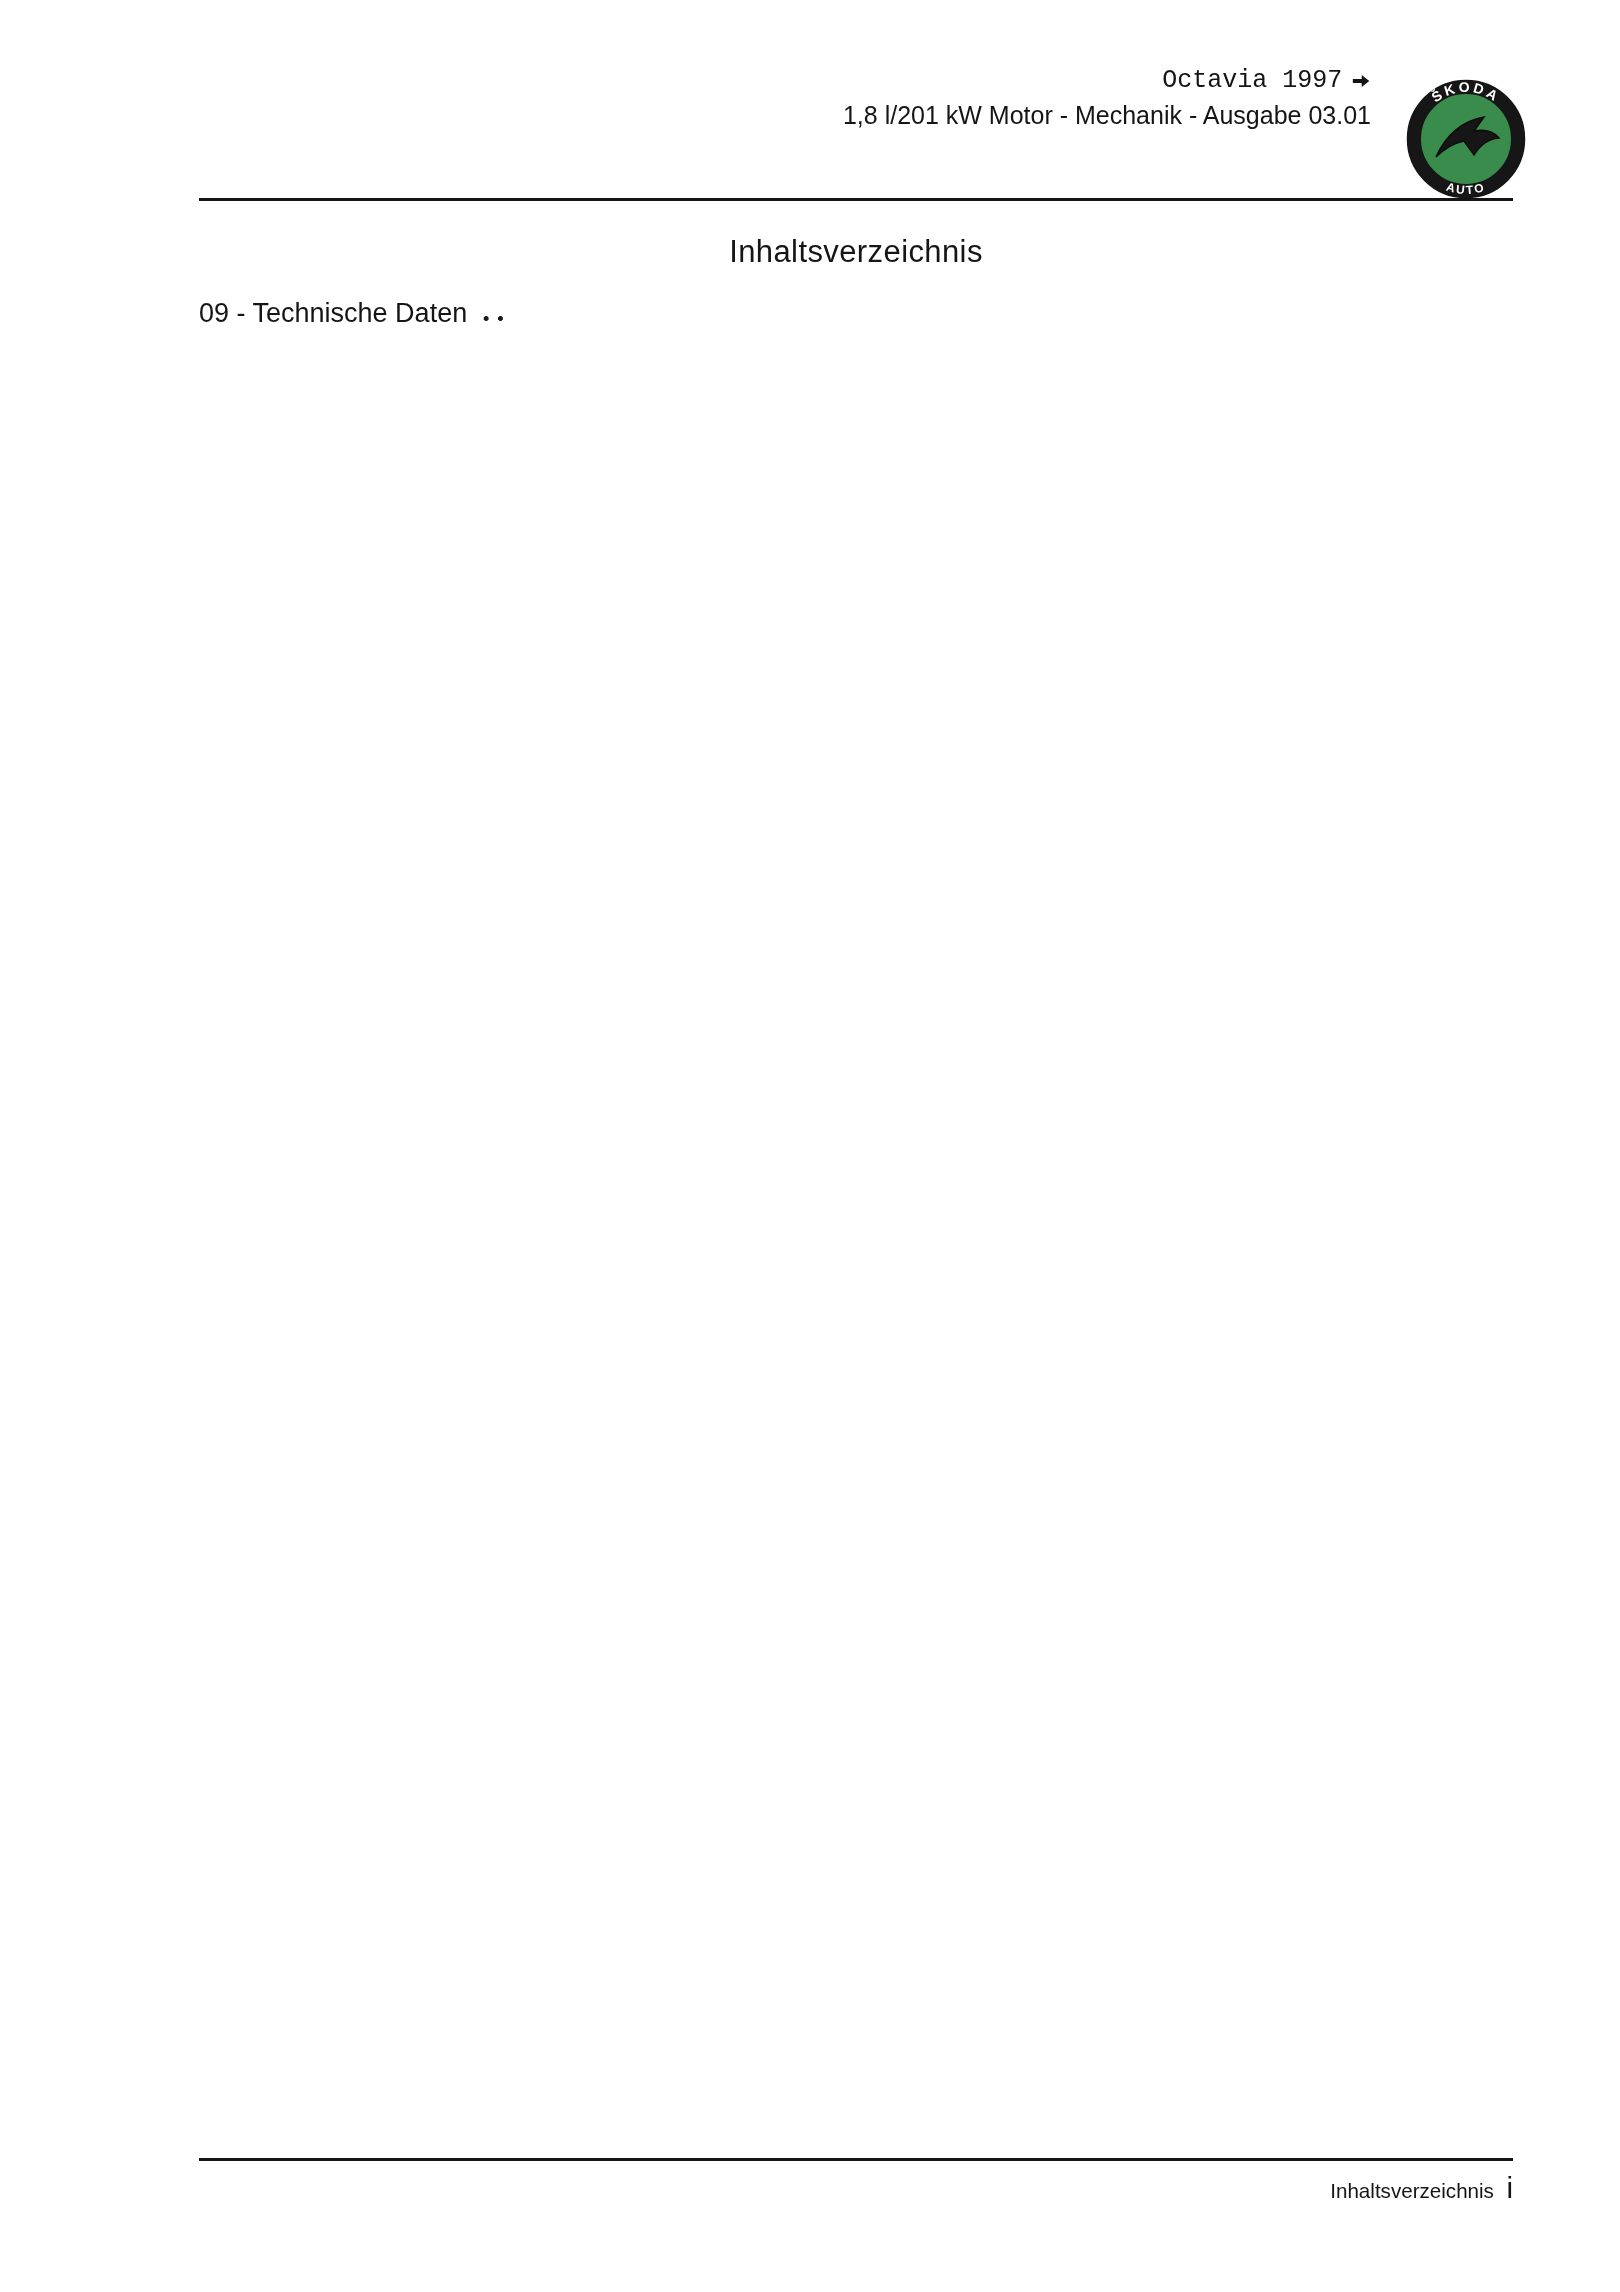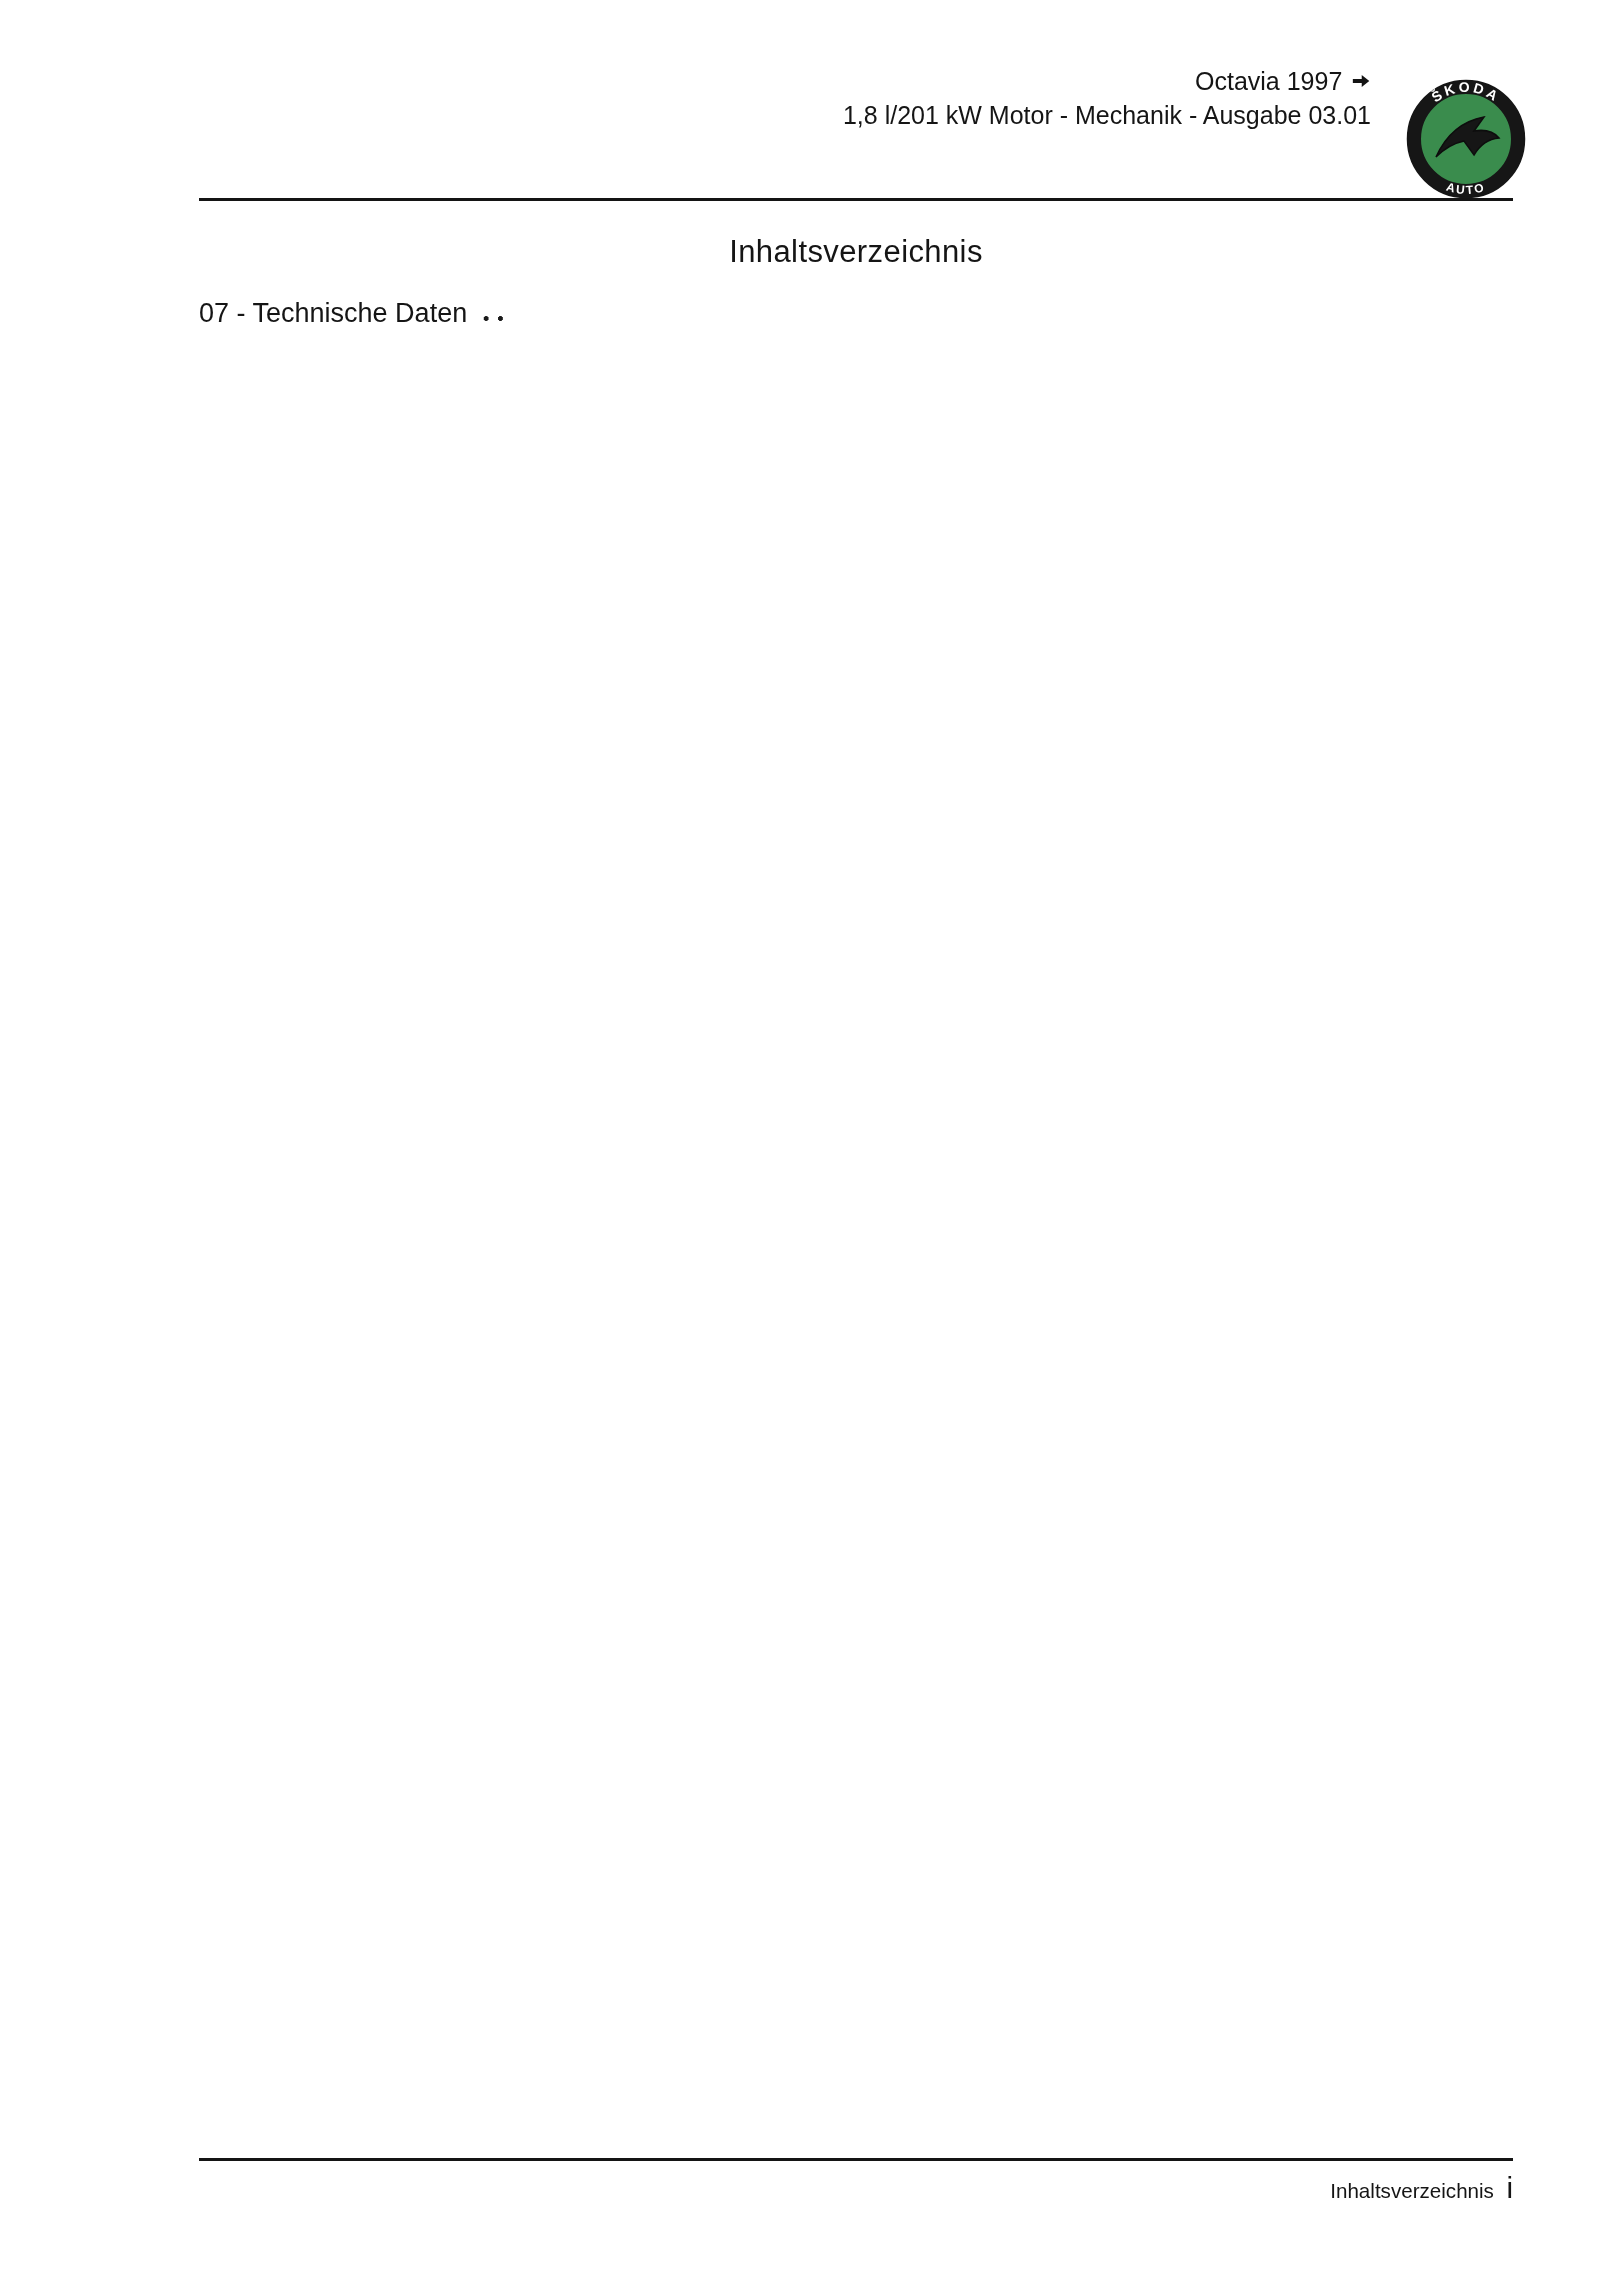--- a/index.html
+++ b/index.html
@@ -22,21 +22,21 @@
   }
 
   
   .header { position:relative; height:202px; }
   .header-text {
     position:absolute; top:64px; right:142px;
     text-align:right;
     font-size:25px; line-height:34px;
     white-space:nowrap;
   }
-  .h-line1 { display:flex; justify-content:flex-end; align-items:center; gap:9px; }
+  .h-line1 { display:flex; justify-content:flex-end; align-items:center; gap:9px;font-family:Liberation Mono, monospace; }
   .logo {
     position:absolute; top:79px; right:-12.5px;
     width:120px; height:120px;
   }
   .header-rule {
     position:absolute; left:0; right:0; top:198px;
     height:2.7px; background:#141414;
   }
 
   
@@ -122,21 +122,21 @@
       </div>
 
       <div class="header-rule"></div>
     </div>
 
     <h1 class="title">Inhaltsverzeichnis</h1>
 
     <main class="toc">
         <section class="toc-section">
           <div class="row chapter">
-            <span class="label">07 - Technische Daten</span>
+            <span class="label">09 - Technische Daten</span>
             <span class="dots"></span>
             <span class="page">1</span>
           </div>
         </section>
       </main>
 
     <div class="footer-rule"></div>
     <div class="footer-text">
       <span>Inhaltsverzeichnis</span>
       <span class="footer-page">i</span>

